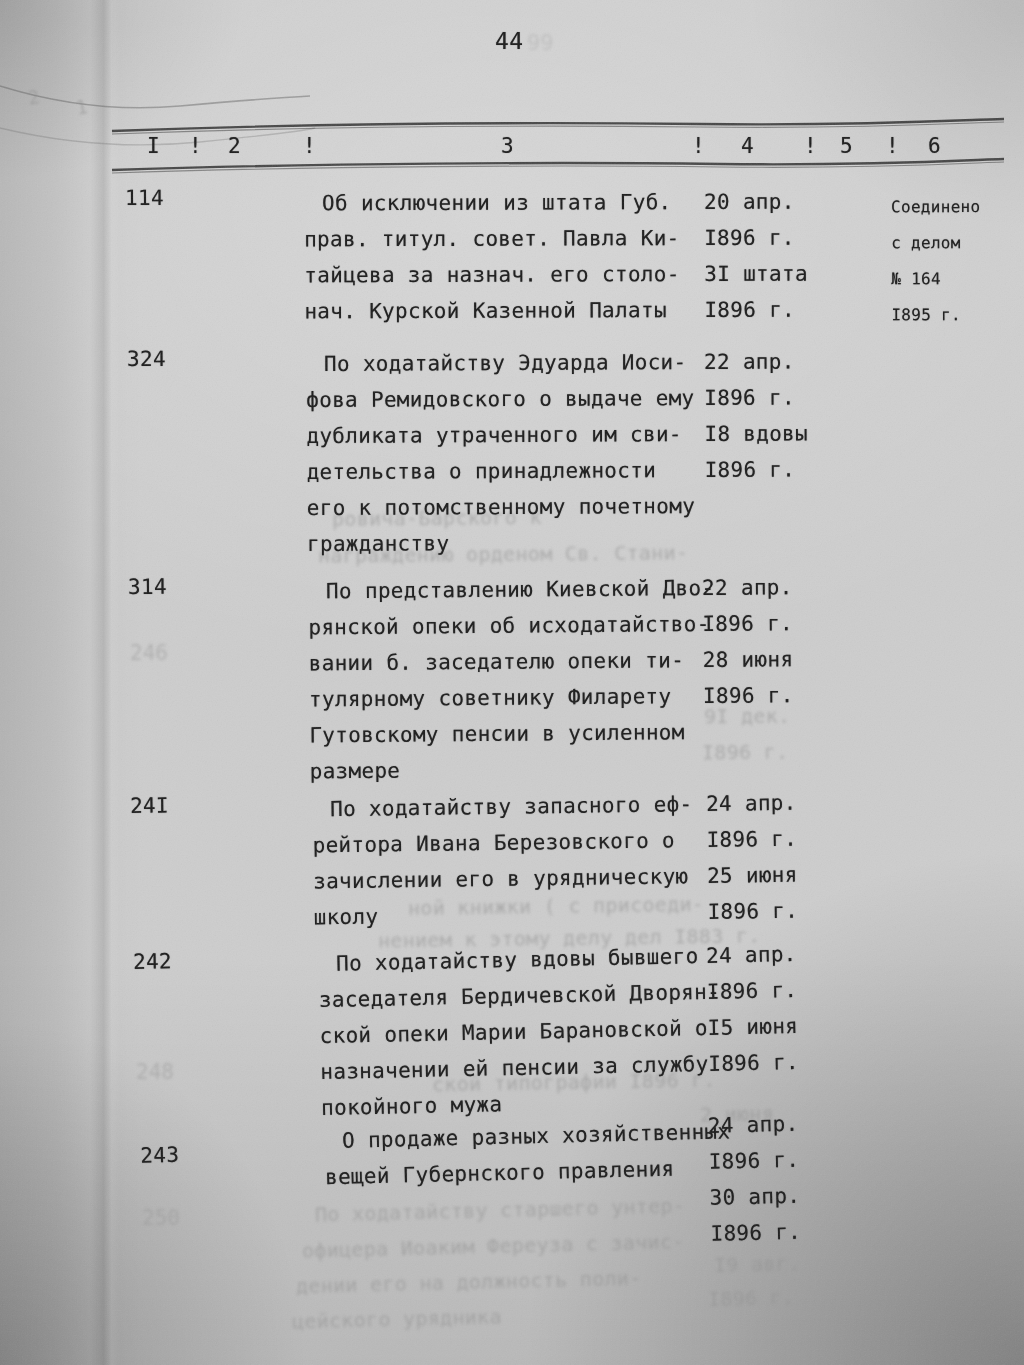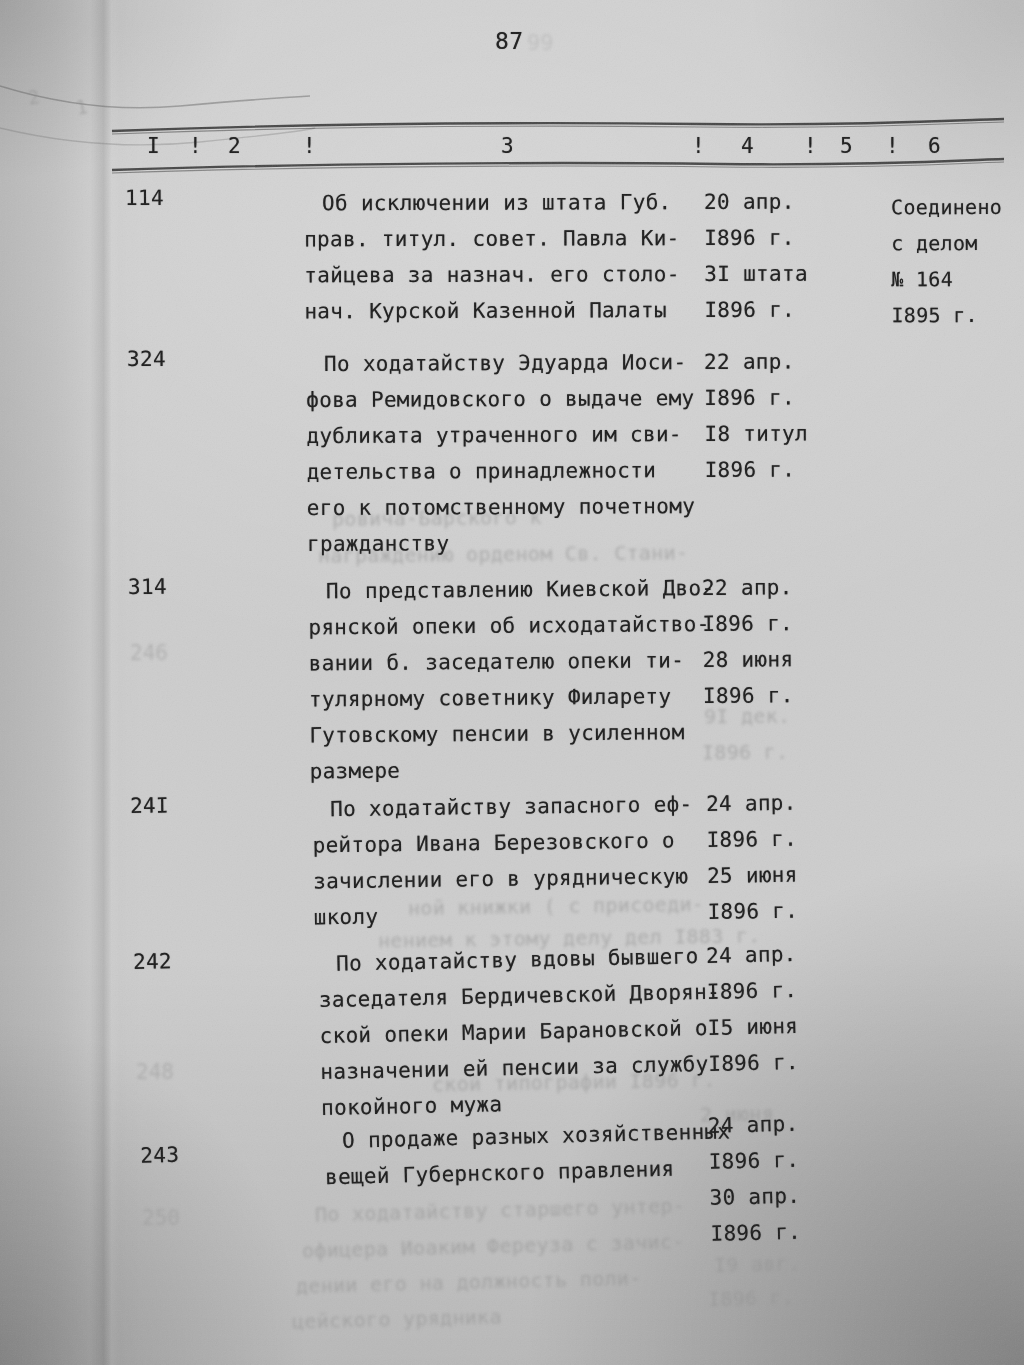--- a/index.html
+++ b/index.html
@@ -25,38 +25,38 @@
   .echo{position:absolute;left:527px;top:30px;font-size:22px;color:#909090;opacity:.28;filter:blur(1.6px)}
 
   .rules-svg,.edge-svg,.grain-svg{position:absolute;left:0;top:0;pointer-events:none}
 
   .hcell{position:absolute;top:128px;height:36px;line-height:36px;font-size:21px}
 
   .entry{position:absolute;left:0;width:1024px;transform-origin:130px 10px}
   .num,.desc,.dates,.note{position:absolute;top:0}
   .tl{white-space:pre;height:36px;line-height:36px}
   .desc .tl:first-child{text-indent:18px}
-  .note .tl{font-size:20px}
+  .note .tl{font-size:16px}
 
   .ghost-frag{position:absolute;font-size:20px;color:#8e8e8e;opacity:.55;filter:blur(1.6px);letter-spacing:.3px;white-space:pre}
   .ghost-num{position:absolute;font-size:21px;color:#949494;opacity:.5;filter:blur(1.4px)}
   .edge-mark{position:absolute;font-size:19px;color:#8a8a8a;opacity:.5;filter:blur(1.2px)}
 </style>
 </head>
 <body>
 
 <div class="paper"></div>
 <div class="crease"></div>
 
 <svg class="edge-svg" width="1024" height="1365">
   <path d="M0,86 Q90,114 180,106 T310,96" fill="none" stroke="rgba(90,90,90,0.45)" stroke-width="1.6"></path>
   <path d="M0,128 Q100,152 200,142 T315,128" fill="none" stroke="rgba(110,110,110,0.32)" stroke-width="1.3"></path>
 </svg>
 
-<div class="tw page-num">87</div>
+<div class="tw page-num">44</div>
 <div class="echo">99</div>
 
 <svg class="rules-svg" width="1024" height="1365">
   <path d="M112,131 C300,124 520,122 700,124 S980,119 1004,119" fill="none" stroke="#242424" stroke-width="2.4" opacity="0.8"></path>
   <path d="M112,134 C300,127 520,125 700,127 S980,122 1004,122" fill="none" stroke="#242424" stroke-width="1.1" opacity="0.45"></path>
   <path d="M112,170 C320,163 560,162 720,164 S985,159 1004,159" fill="none" stroke="#242424" stroke-width="2.4" opacity="0.8"></path>
   <path d="M112,173 C320,166 560,165 720,167 S985,162 1004,162" fill="none" stroke="#242424" stroke-width="1.1" opacity="0.45"></path>
 </svg>
 
 <div>
@@ -123,21 +123,21 @@
       <div class="tl">По ходатайству Эдуарда Иоси-</div>
       <div class="tl">фова Ремидовского о выдаче ему</div>
       <div class="tl">дубликата утраченного им сви-</div>
       <div class="tl">детельства о принадлежности</div>
       <div class="tl">его к потомственному почетному</div>
       <div class="tl">гражданству</div>
     </div>
   <div class="dates" style="left:704px">
       <div class="tl">22 апр.</div>
       <div class="tl">I896 г.</div>
-      <div class="tl">I8 титул</div>
+      <div class="tl">I8 вдовы</div>
       <div class="tl">I896 г.</div>
     </div>
 </div>
 
 <div class="entry tw" style="top:575px;transform:rotate(-0.5deg)">
   <div class="num" style="left:128px">314</div>
   <div class="desc" style="left:308px">
       <div class="tl">По представлению Киевской Дво-</div>
       <div class="tl">рянской опеки об исходатайство-</div>
       <div class="tl">вании б. заседателю опеки ти-</div>

